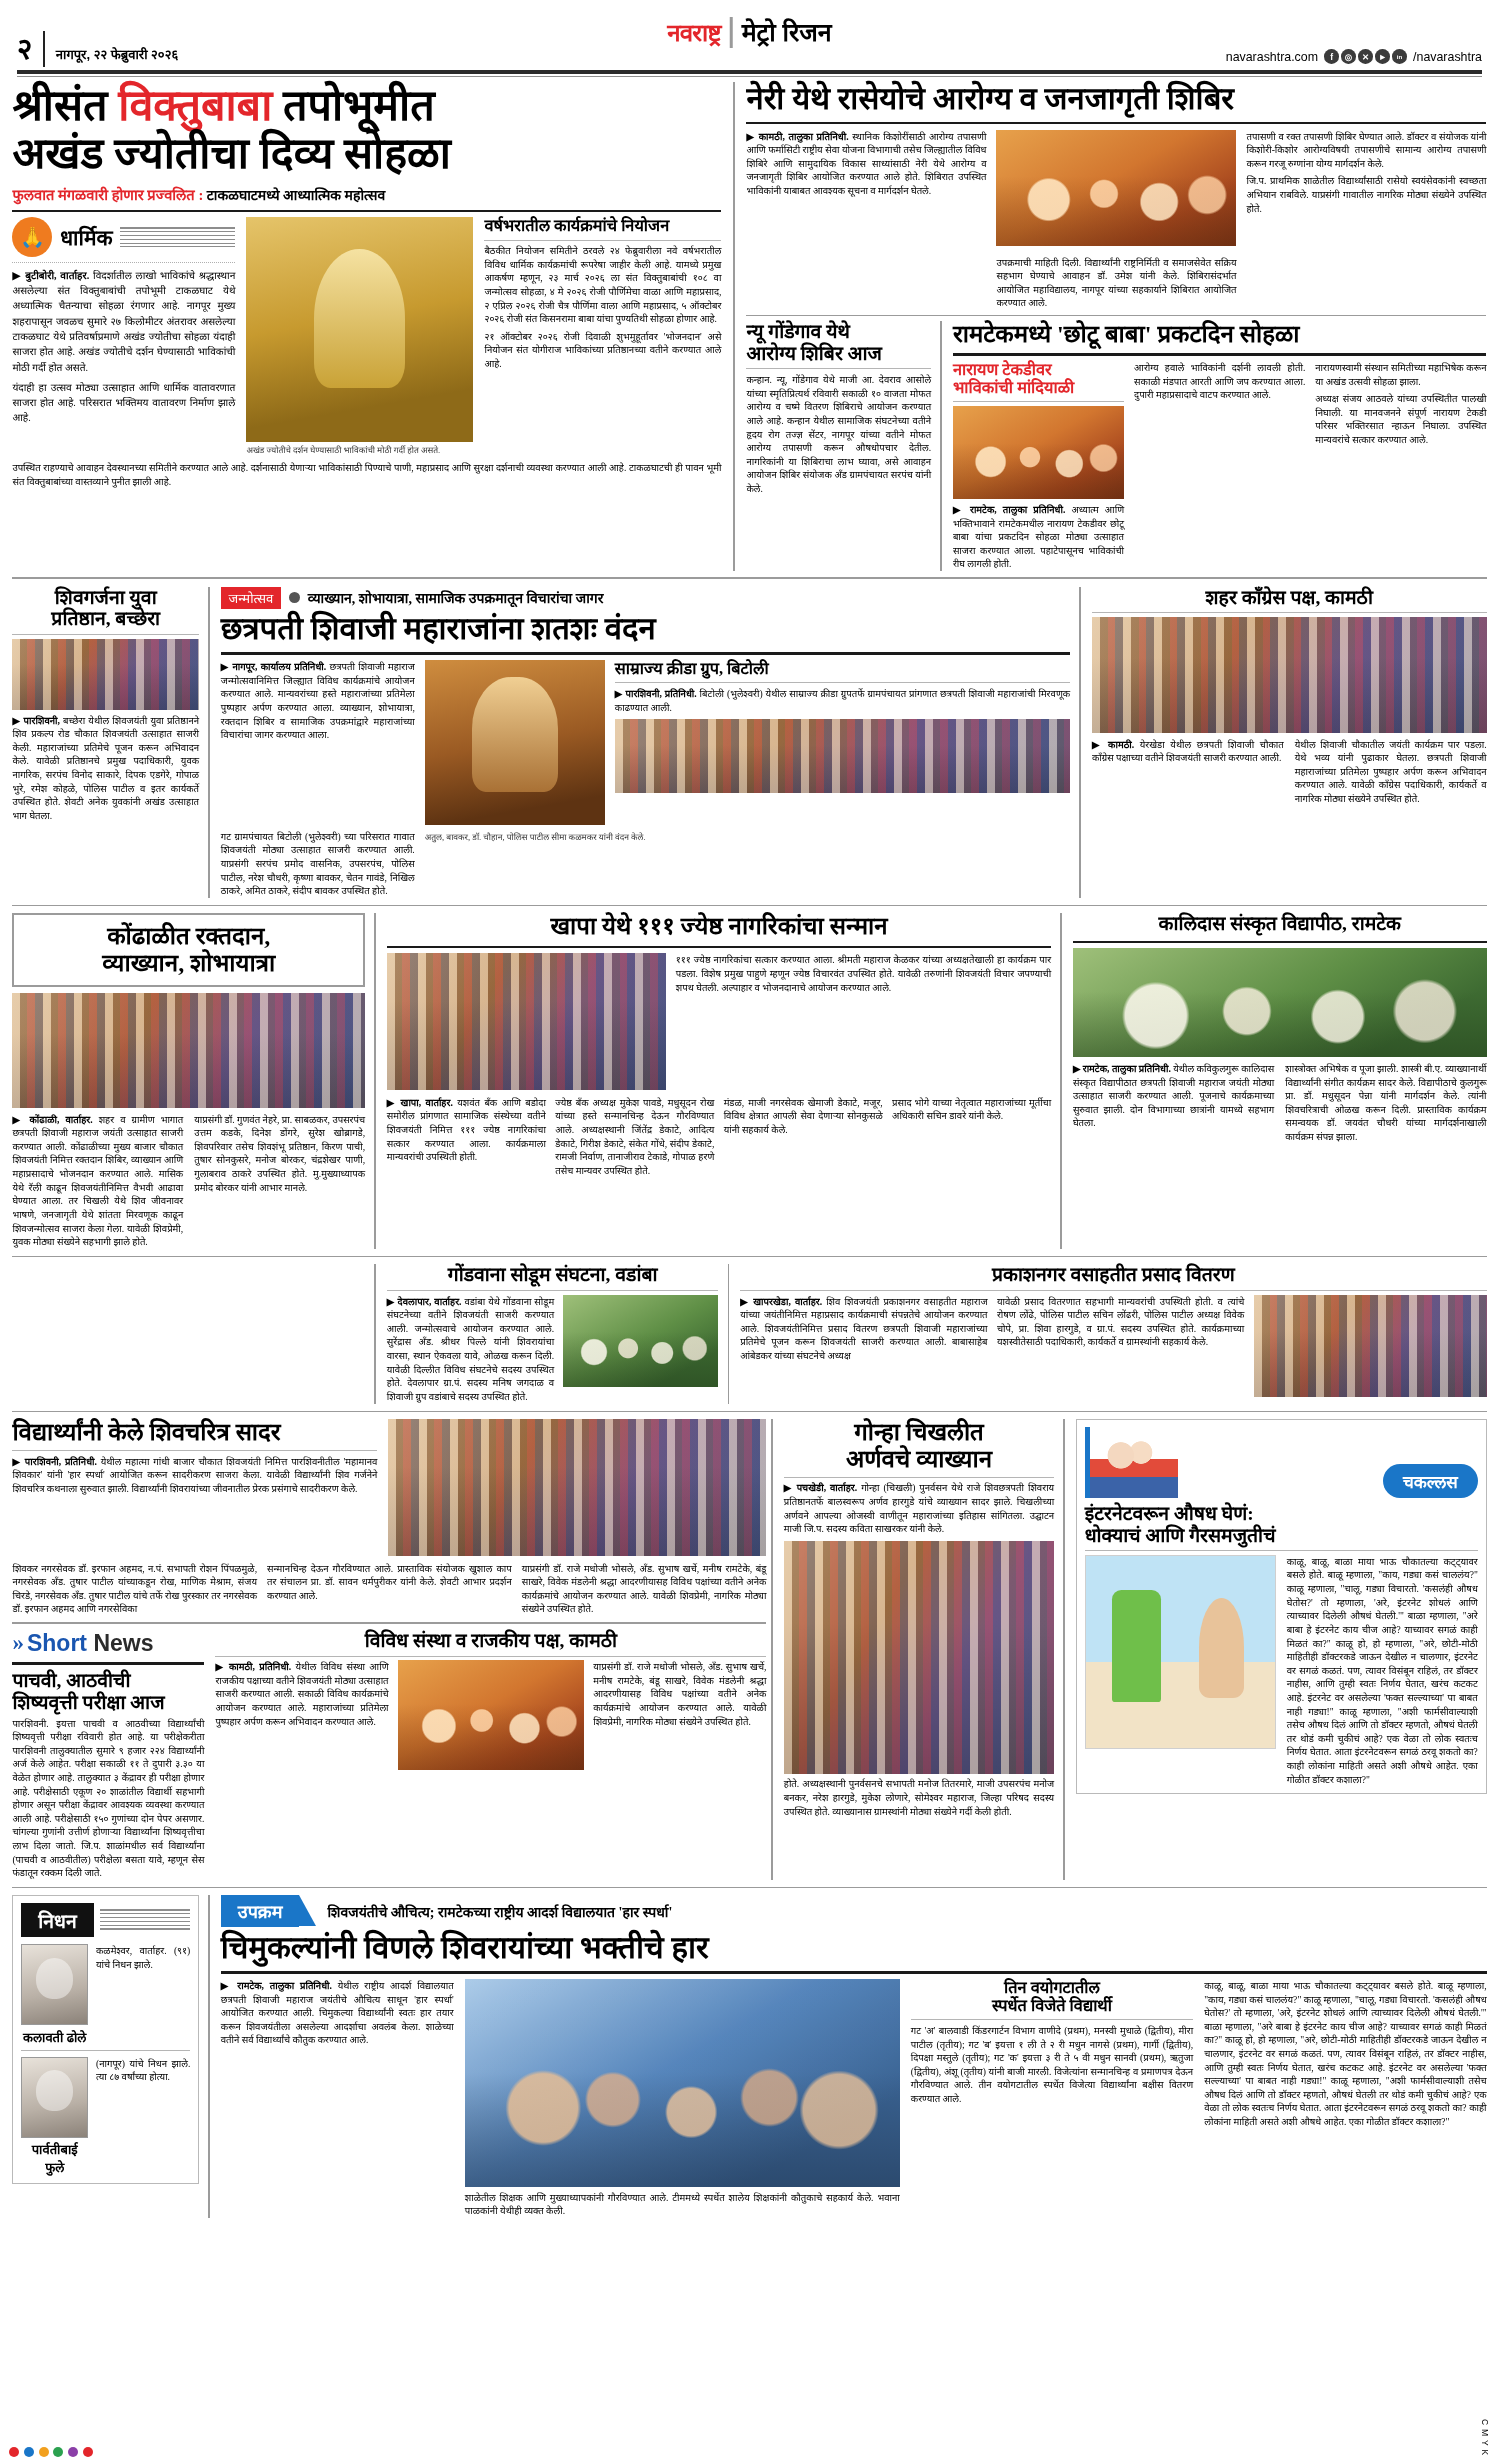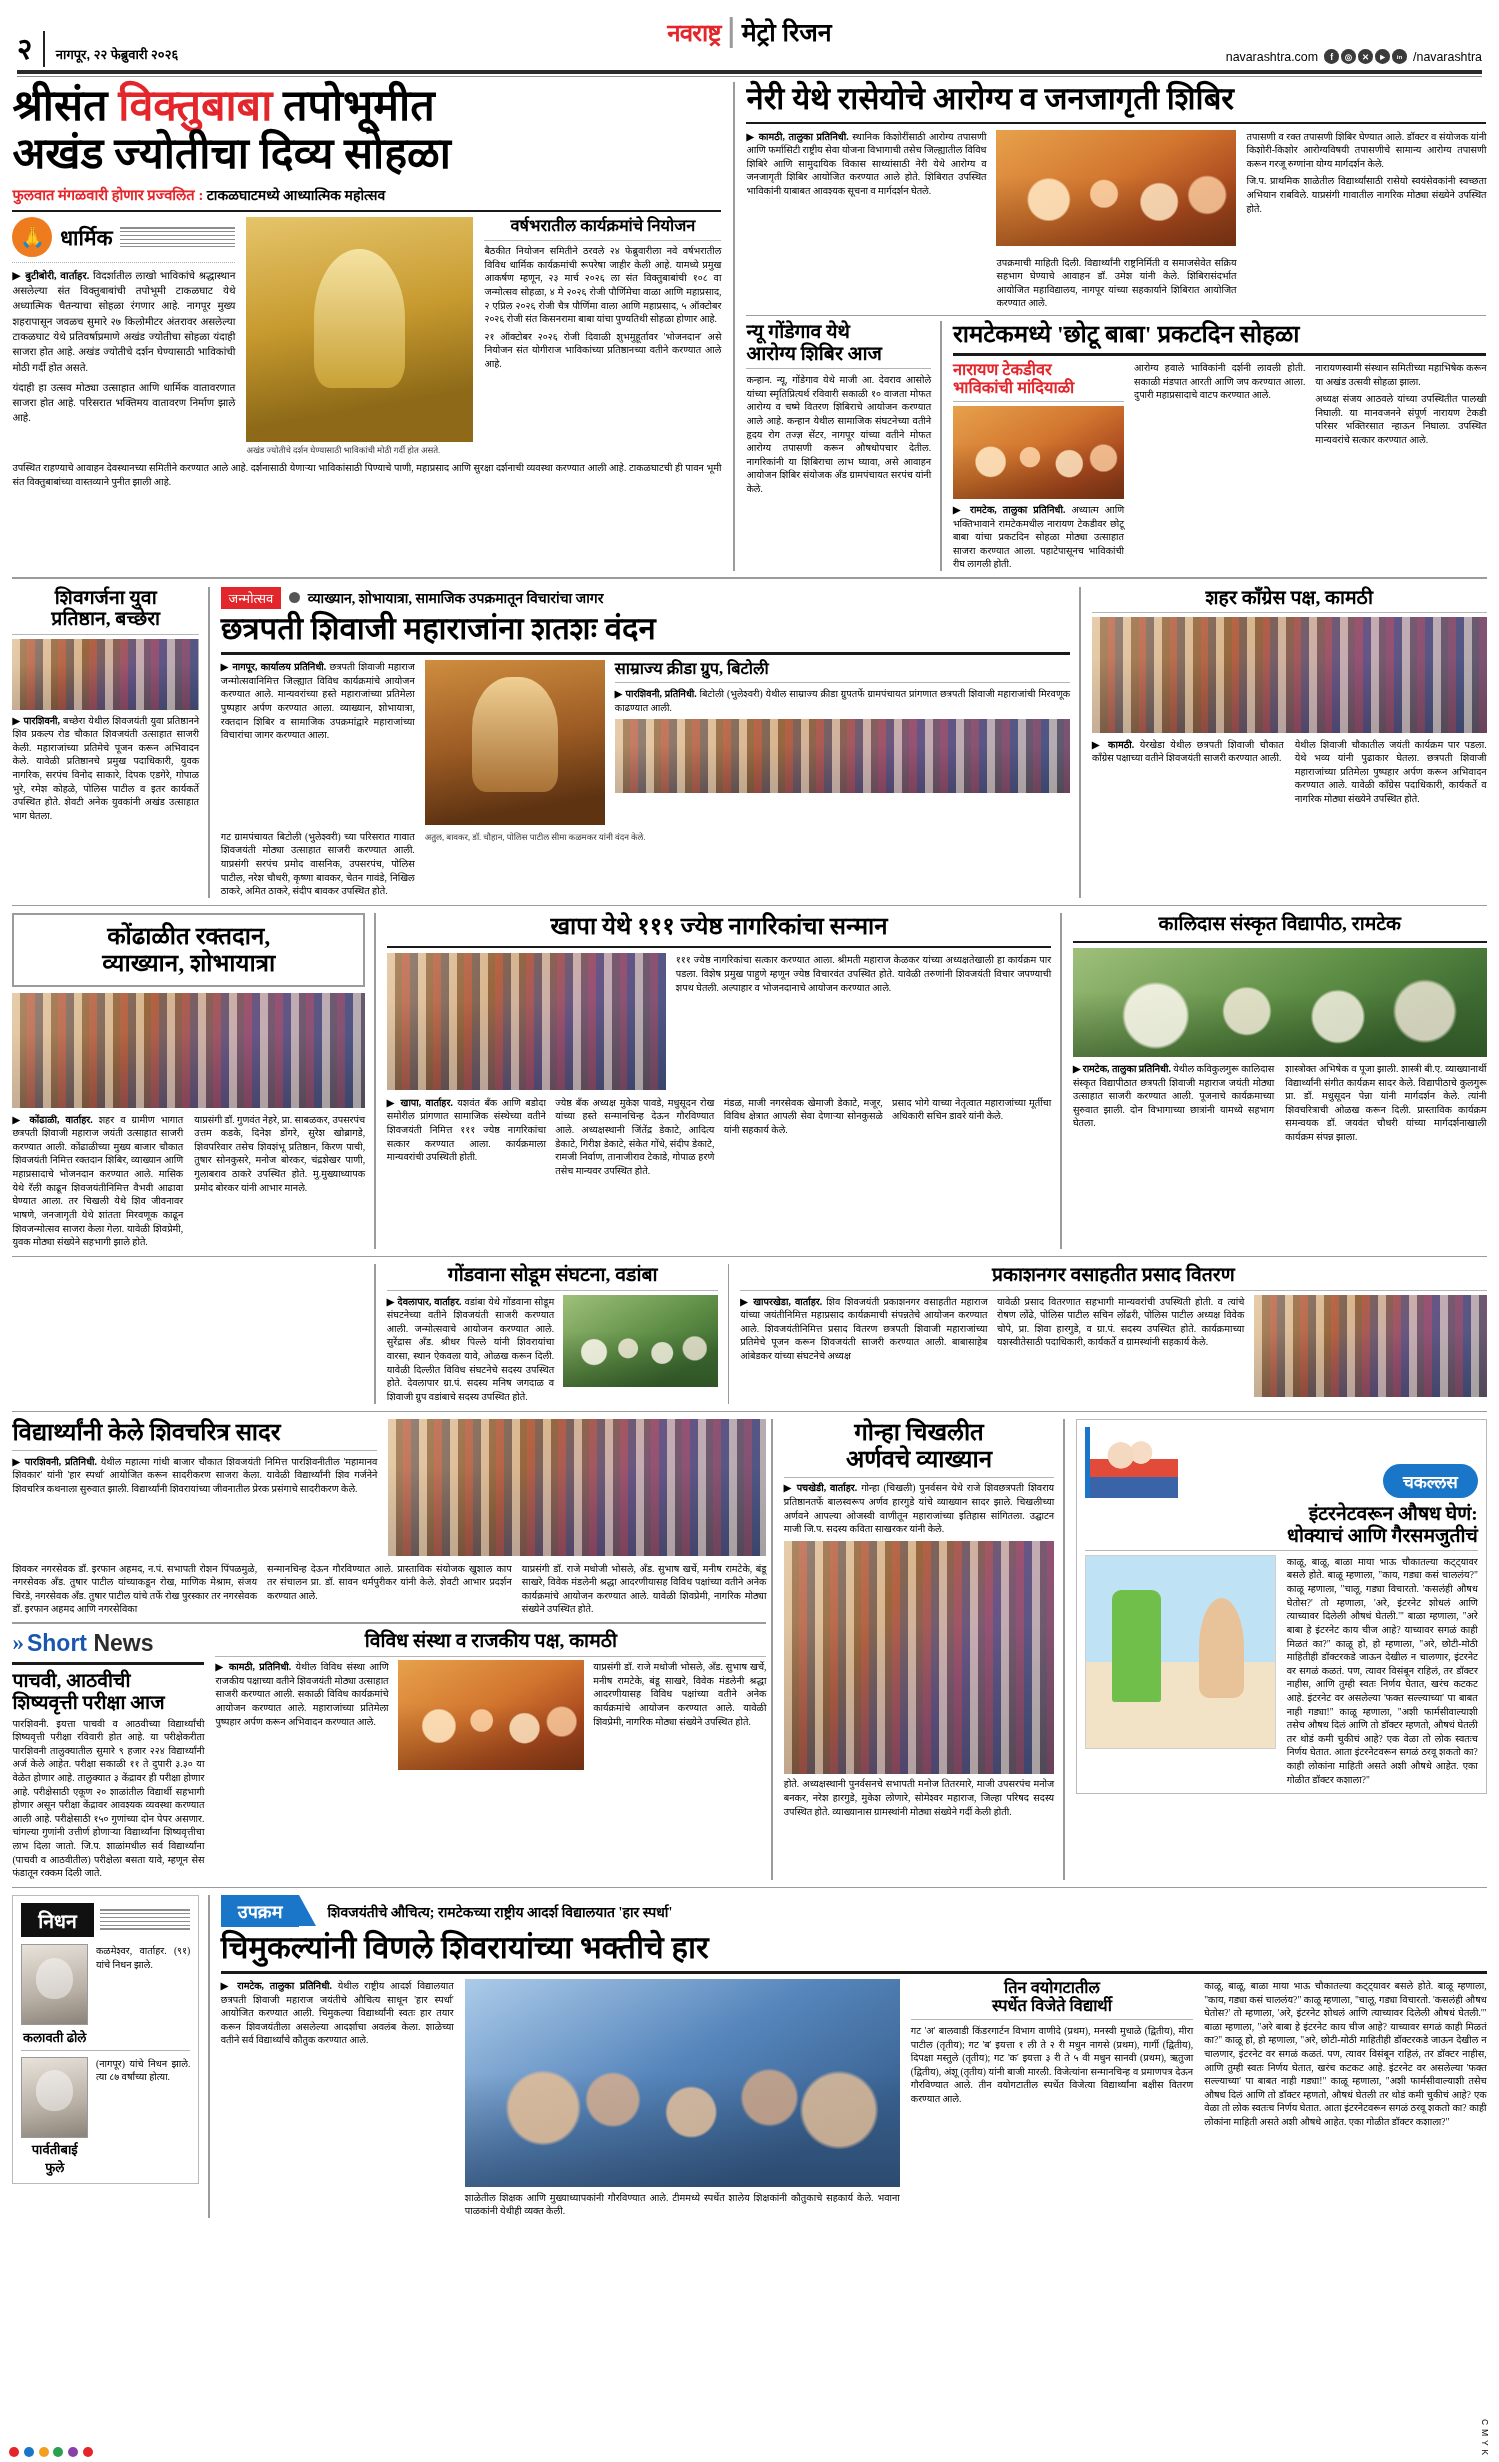--- a/index.html
+++ b/index.html
@@ -206,21 +206,21 @@
           </p>
           <p class="body-txt" style="margin-top:4.7px">यंदाही हा उत्सव मोठ्या उत्साहात आणि धार्मिक वातावरणात साजरा होत आहे. परिसरात भक्तिमय वातावरण निर्माण झाले आहे.</p>
         </div>
 
         <div>
           <div class="ph statue" style="height:225px"></div>
           <p class="cap">अखंड ज्योतीचे दर्शन घेण्यासाठी भाविकांची मोठी गर्दी होत असते.</p>
         </div>
 
         <div>
-          <div class="hl hl-sm" style="text-align:center">वर्षभरातील कार्यक्रमांचे नियोजन</div>
+          <div class="hl hl-sm" style="">वर्षभरातील कार्यक्रमांचे नियोजन</div>
           <div class="hr-thin"></div>
           <p class="body-txt tight">बैठकीत नियोजन समितीने ठरवले २४ फेब्रुवारीला नवे वर्षभरातील विविध धार्मिक कार्यक्रमांची रूपरेषा जाहीर केली आहे. यामध्ये प्रमुख आकर्षण म्हणून, २३ मार्च २०२६ ला संत विक्तुबाबांची १०८ वा जन्मोत्सव सोहळा, ४ मे २०२६ रोजी पौर्णिमेचा वाळा आणि महाप्रसाद, २ एप्रिल २०२६ रोजी चैत्र पौर्णिमा वाला आणि महाप्रसाद, ५ ऑक्टोबर २०२६ रोजी संत किसनरामा बाबा यांचा पुण्यतिथी सोहळा होणार आहे.</p>
           <p class="body-txt tight" style="margin-top:3.9px">२१ ऑक्टोबर २०२६ रोजी दिवाळी शुभमुहूर्तावर 'भोजनदान' असे नियोजन संत योगीराज भाविकांच्या प्रतिष्ठानच्या वतीने करण्यात आले आहे.</p>
         </div>
       </div>
       <p class="body-txt tight" style="margin-top:5.4px">उपस्थित राहण्याचे आवाहन देवस्थानच्या समितीने करण्यात आले आहे. दर्शनासाठी येणाऱ्या भाविकांसाठी पिण्याचे पाणी, महाप्रसाद आणि सुरक्षा दर्शनाची व्यवस्था करण्यात आली आहे. टाकळघाटची ही पावन भूमी संत विक्तुबाबांच्या वास्तव्याने पुनीत झाली आहे.</p>
     </div>
 
     <div style="background:#9b9b9b;width:1.6px;margin:0 0.8px;"></div>
 
@@ -481,21 +481,21 @@
     </div>
 
     <div style="background:#9b9b9b;width:1.6px;"></div>
 
     <div style="padding-left:9.3px">
       <div class="boxed-thin">
         <div style="display:flex;align-items:flex-end;justify-content:space-between;gap:7.8px">
           <div class="chakkalas-art"></div>
           <span class="tag-blue-pill">चकल्लस</span>
         </div>
-        <div class="hl hl-md" style="white-space:pre-line;text-align:right;margin-top:4.7px">इंटरनेटवरून औषध घेणं:
+        <div class="hl hl-md" style="white-space:pre-line;text-align:left;margin-top:4.7px">इंटरनेटवरून औषध घेणं:
 धोक्याचं आणि गैरसमजुतीचं</div>
         <div class="hr-thin"></div>
         <div class="cols2">
           <div class="cartoon"></div>
           <p class="body-txt tight">काळू, बाळू, बाळा माया भाऊ चौकातल्या कट्ट्यावर बसले होते. बाळू म्हणाला, "काय, गड्या कसं चाललंय?" काळू म्हणाला, "चालू, गड्या विचारतो. 'कसलंही औषध घेतोस?' तो म्हणाला, 'अरे, इंटरनेट शोधलं आणि त्याच्यावर दिलेली औषधं घेतली.'" बाळा म्हणाला, "अरे बाबा हे इंटरनेट काय चीज आहे? याच्यावर सगळं काही मिळतं का?" काळू हो, हो म्हणाला, "अरे, छोटी-मोठी माहितीही डॉक्टरकडे जाऊन देखील न चालणार, इंटरनेट वर सगळं कळतं. पण, त्यावर विसंबून राहिलं, तर डॉक्टर नाहीस, आणि तुम्ही स्वतः निर्णय घेतात, खरंच कटकट आहे. इंटरनेट वर असलेल्या 'फक्त सल्ल्याच्या' पा बाबत नाही गड्या!" काळू म्हणाला, "अशी फार्मसीवाल्याशी तसेच औषध दिलं आणि तो डॉक्टर म्हणतो, औषधं घेतली तर थोडं कमी चुकीचं आहे? एक वेळा तो लोक स्वतःच निर्णय घेतात. आता इंटरनेटवरून सगळं ठरवू शकतो का? काही लोकांना माहिती असते अशी औषधे आहेत. एका गोळीत डॉक्टर कशाला?"</p>
         </div>
       </div>
     </div>
   </div>
 

